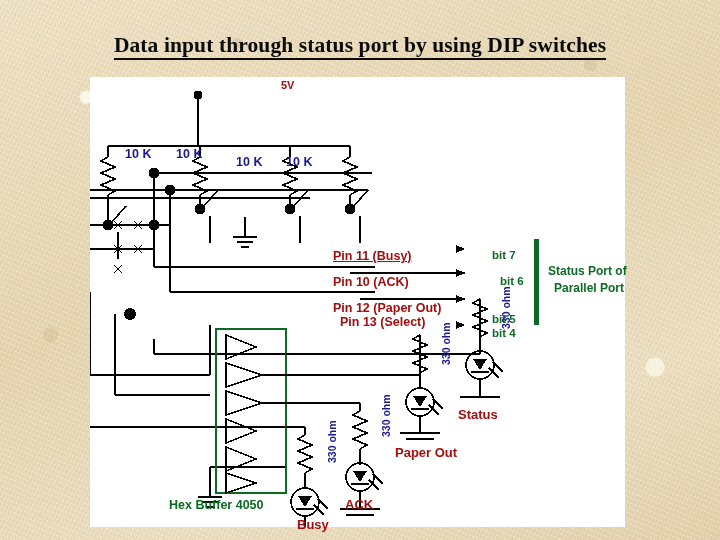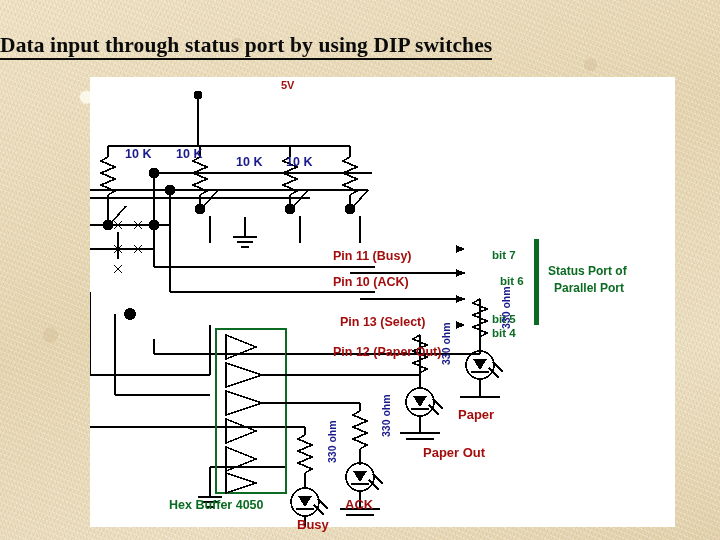--- a/index.html
+++ b/index.html
@@ -31,36 +31,37 @@
       repeating-linear-gradient(118deg, rgba(205,184,145,0.22) 0 1px, rgba(0,0,0,0) 1px 4px),
       repeating-linear-gradient(22deg, rgba(255,251,238,0.3) 0 1px, rgba(0,0,0,0) 1px 5px),
       repeating-linear-gradient(75deg, rgba(188,165,124,0.15) 0 1px, rgba(0,0,0,0) 1px 3px),
       linear-gradient(160deg, #f0e4c8 0%, #e6d6b2 45%, #edE1c4 75%, #e3d2ad 100%);
   }
   #page-title {
     position: absolute;
     left: 0;
     top: 33px;
     width: 720px;
+    text-align: center;
     font-family: "Liberation Serif", "DejaVu Serif", serif;
     font-weight: bold;
     font-size: 21.5px;
     color: #0b0b0b;
     letter-spacing: 0.1px;
     white-space: nowrap;
   }
   #page-title span.t {
     border-bottom: 2px solid #0b0b0b;
     padding-bottom: 1px;
   }
   #diagram-canvas {
     position: absolute;
     left: 90px;
     top: 77px;
-    width: 585px;
+    width: 535px;
     height: 450px;
     background: #ffffff;
   }
   #diagram-canvas svg {
     display: block;
   }
   .lbl {
     position: absolute;
     white-space: nowrap;
     font-family: "Liberation Sans", sans-serif;
@@ -295,38 +296,38 @@
     <rect x="444" y="162" width="5" height="86" fill="#0b6b22" stroke="none"></rect>
   </svg>
 
   <div class="lbl lbl-red" style="left:191px; top:2px; font-size:11px;">5V</div>
 
   <div class="lbl lbl-blue" style="left:35px; top:70px; font-size:12.5px;">10 K</div>
   <div class="lbl lbl-blue" style="left:86px; top:70px; font-size:12.5px;">10 K</div>
   <div class="lbl lbl-blue" style="left:146px; top:78px; font-size:12.5px;">10 K</div>
   <div class="lbl lbl-blue" style="left:196px; top:78px; font-size:12.5px;">10 K</div>
 
-  <div class="lbl lbl-red" style="left:243px; top:172px; font-size:12.5px;">Pin 11 (Busy)</div>
+  <div class="lbl lbl-red" style="left:243px; top:172px; font-size:12.5px;text-decoration:underline;">Pin 11 (Busy)</div>
   <div class="lbl lbl-red" style="left:243px; top:198px; font-size:12.5px;">Pin 10 (ACK)</div>
-  <div class="lbl lbl-red" style="left:243px; top:224px; font-size:12.5px;margin-top:44px;">Pin 12 (Paper Out)</div>
+  <div class="lbl lbl-red" style="left:243px; top:224px; font-size:12.5px;">Pin 12 (Paper Out)</div>
   <div class="lbl lbl-red" style="left:250px; top:238px; font-size:12.5px;">Pin 13 (Select)</div>
 
   <div class="lbl lbl-green" style="left:402px; top:172px; font-size:11.5px;text-align:center;">bit 7</div>
   <div class="lbl lbl-green" style="left:402px; top:198px; font-size:11.5px;padding-left:8px;">bit 6</div>
   <div class="lbl lbl-green" style="left:402px; top:224px; font-size:11.5px;margin-top:12px;">bit 5</div>
   <div class="lbl lbl-green" style="left:402px; top:250px; font-size:11.5px;text-align:right;">bit 4</div>
 
   <div class="lbl lbl-green" style="left:458px; top:187px; font-size:12px;">Status Port of</div>
   <div class="lbl lbl-green" style="left:464px; top:204px; font-size:12px;">Parallel Port</div>
 
   <div class="lbl lbl-green" style="left:79px; top:421px; font-size:12.5px;">Hex Buffer 4050</div>
 
   <div class="lbl lbl-blue rot" style="left:236px; top:386px; font-size:10.5px;">330 ohm</div>
   <div class="lbl lbl-blue rot" style="left:290px; top:360px; font-size:10.5px;">330 ohm</div>
   <div class="lbl lbl-blue rot" style="left:350px; top:288px; font-size:10.5px;">330 ohm</div>
   <div class="lbl lbl-blue rot" style="left:410px; top:252px; font-size:10.5px;">330 ohm</div>
 
   <div class="lbl lbl-red" style="left:207px; top:440px; font-size:13px;">Busy</div>
   <div class="lbl lbl-red" style="left:255px; top:420px; font-size:13px;">ACK</div>
-  <div class="lbl lbl-red" style="left:305px; top:368px; font-size:13px;margin-left:28px;">Paper Out</div>
-  <div class="lbl lbl-red" style="left:368px; top:330px; font-size:13px;">Paper</div>
+  <div class="lbl lbl-red" style="left:305px; top:368px; font-size:13px;">Paper Out</div>
+  <div class="lbl lbl-red" style="left:368px; top:330px; font-size:13px;">Status</div>
 
 </div>
 
 </body></html>

